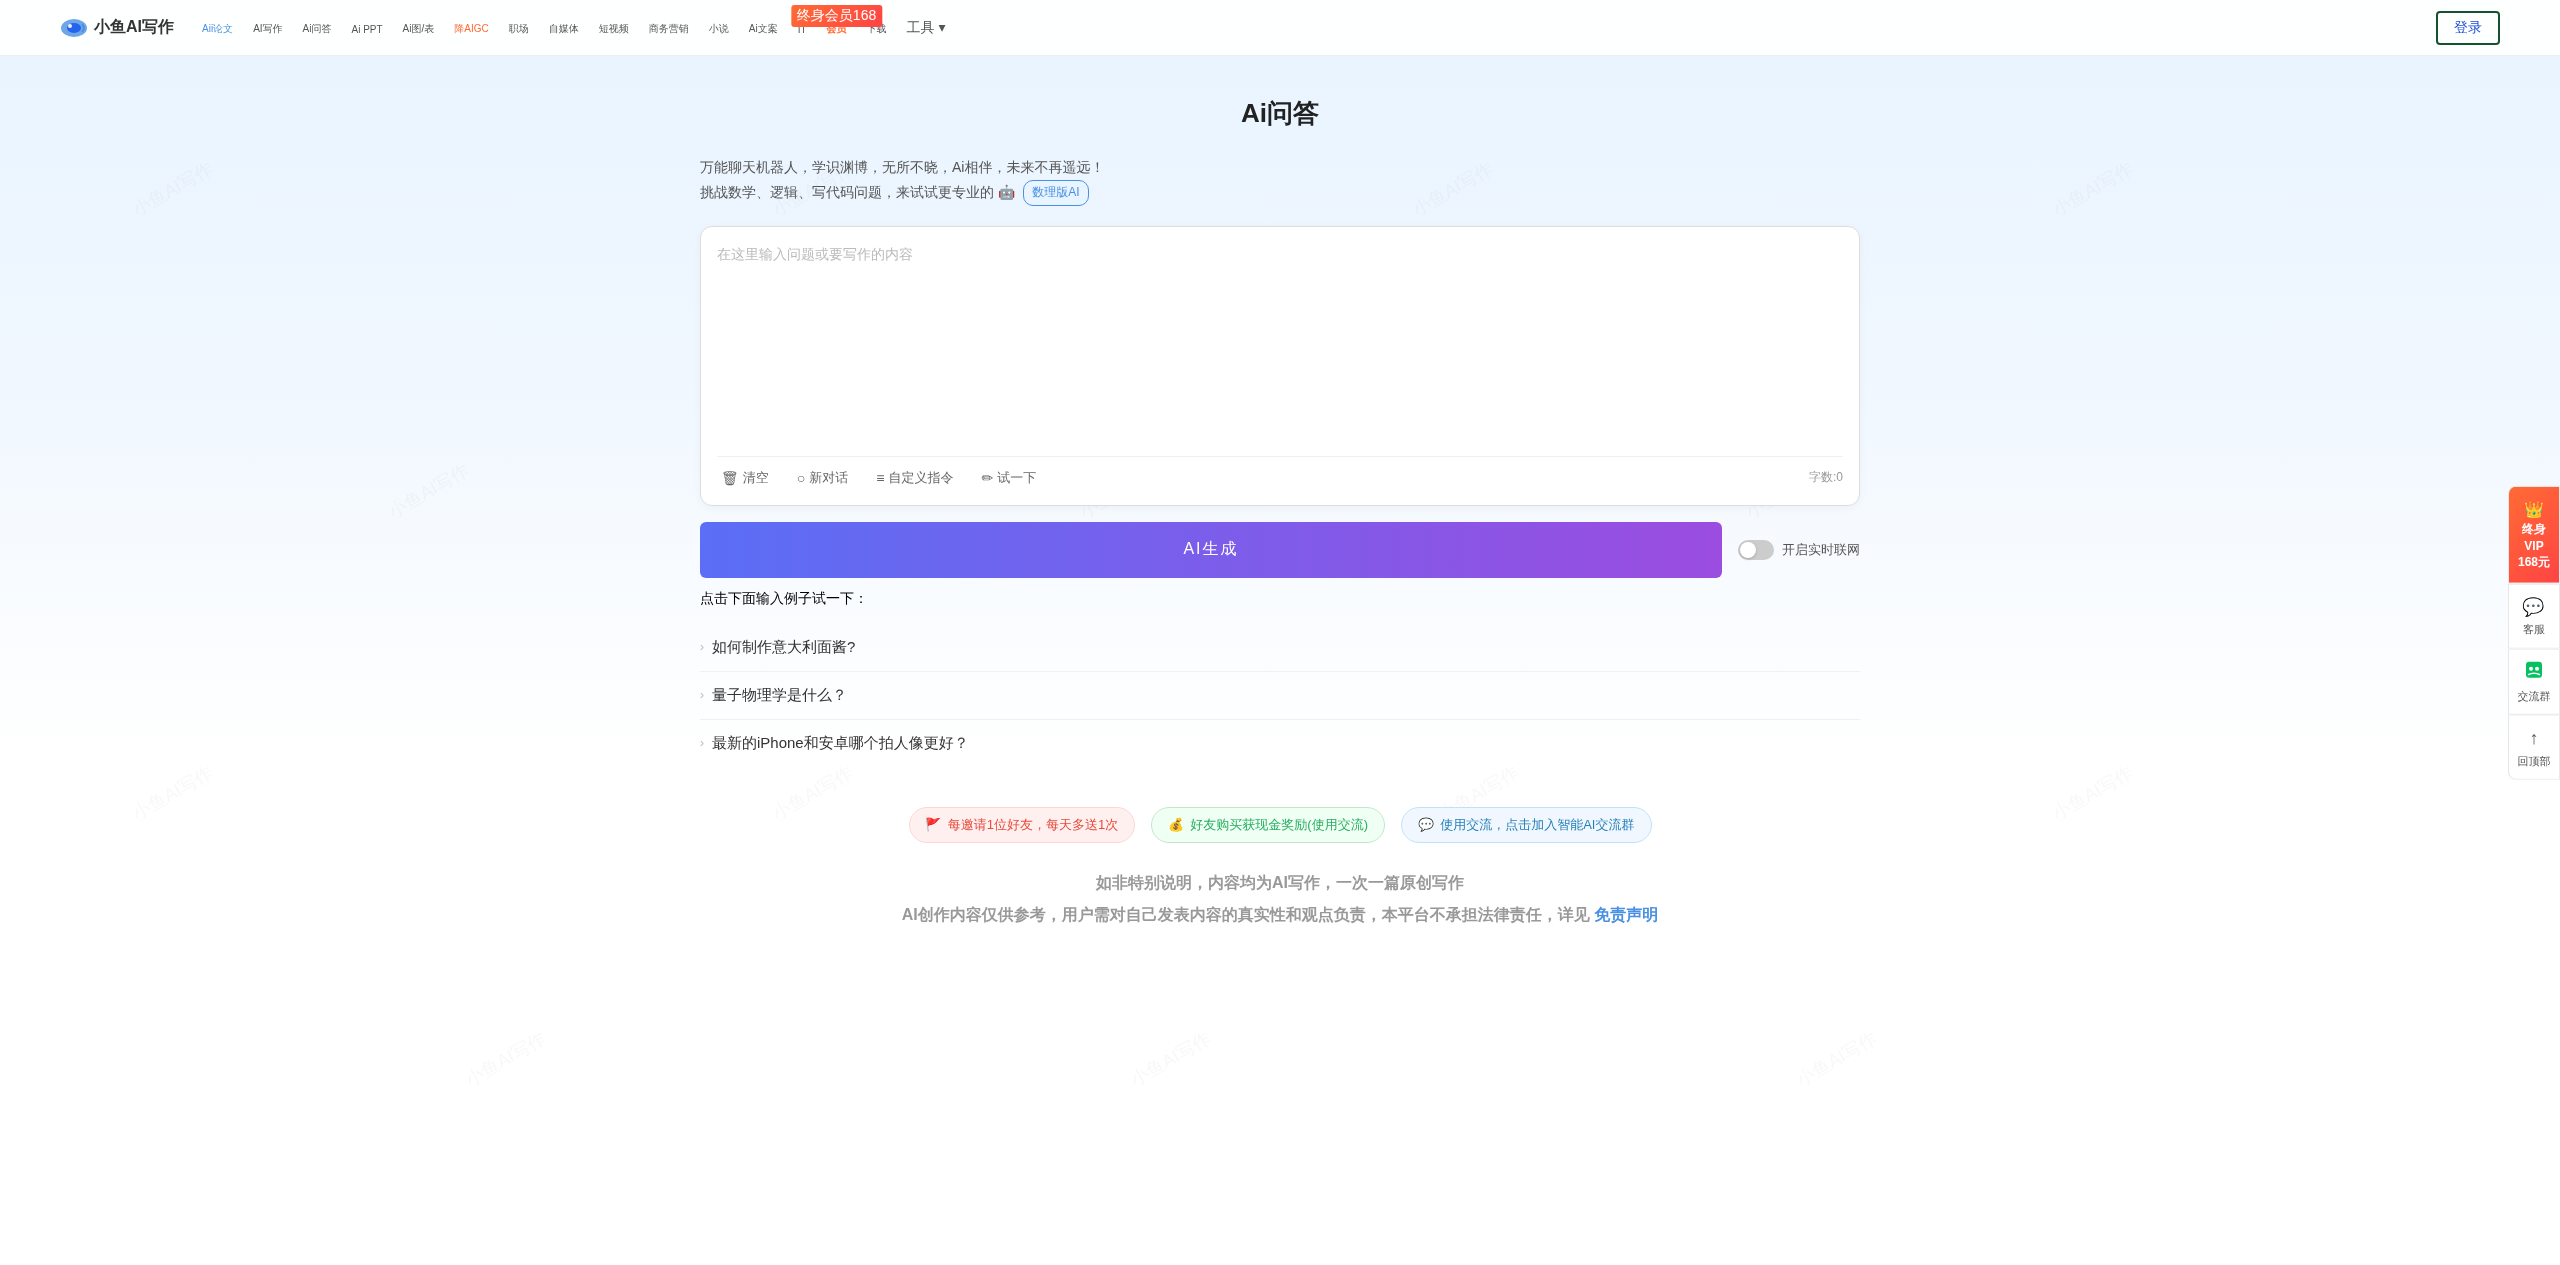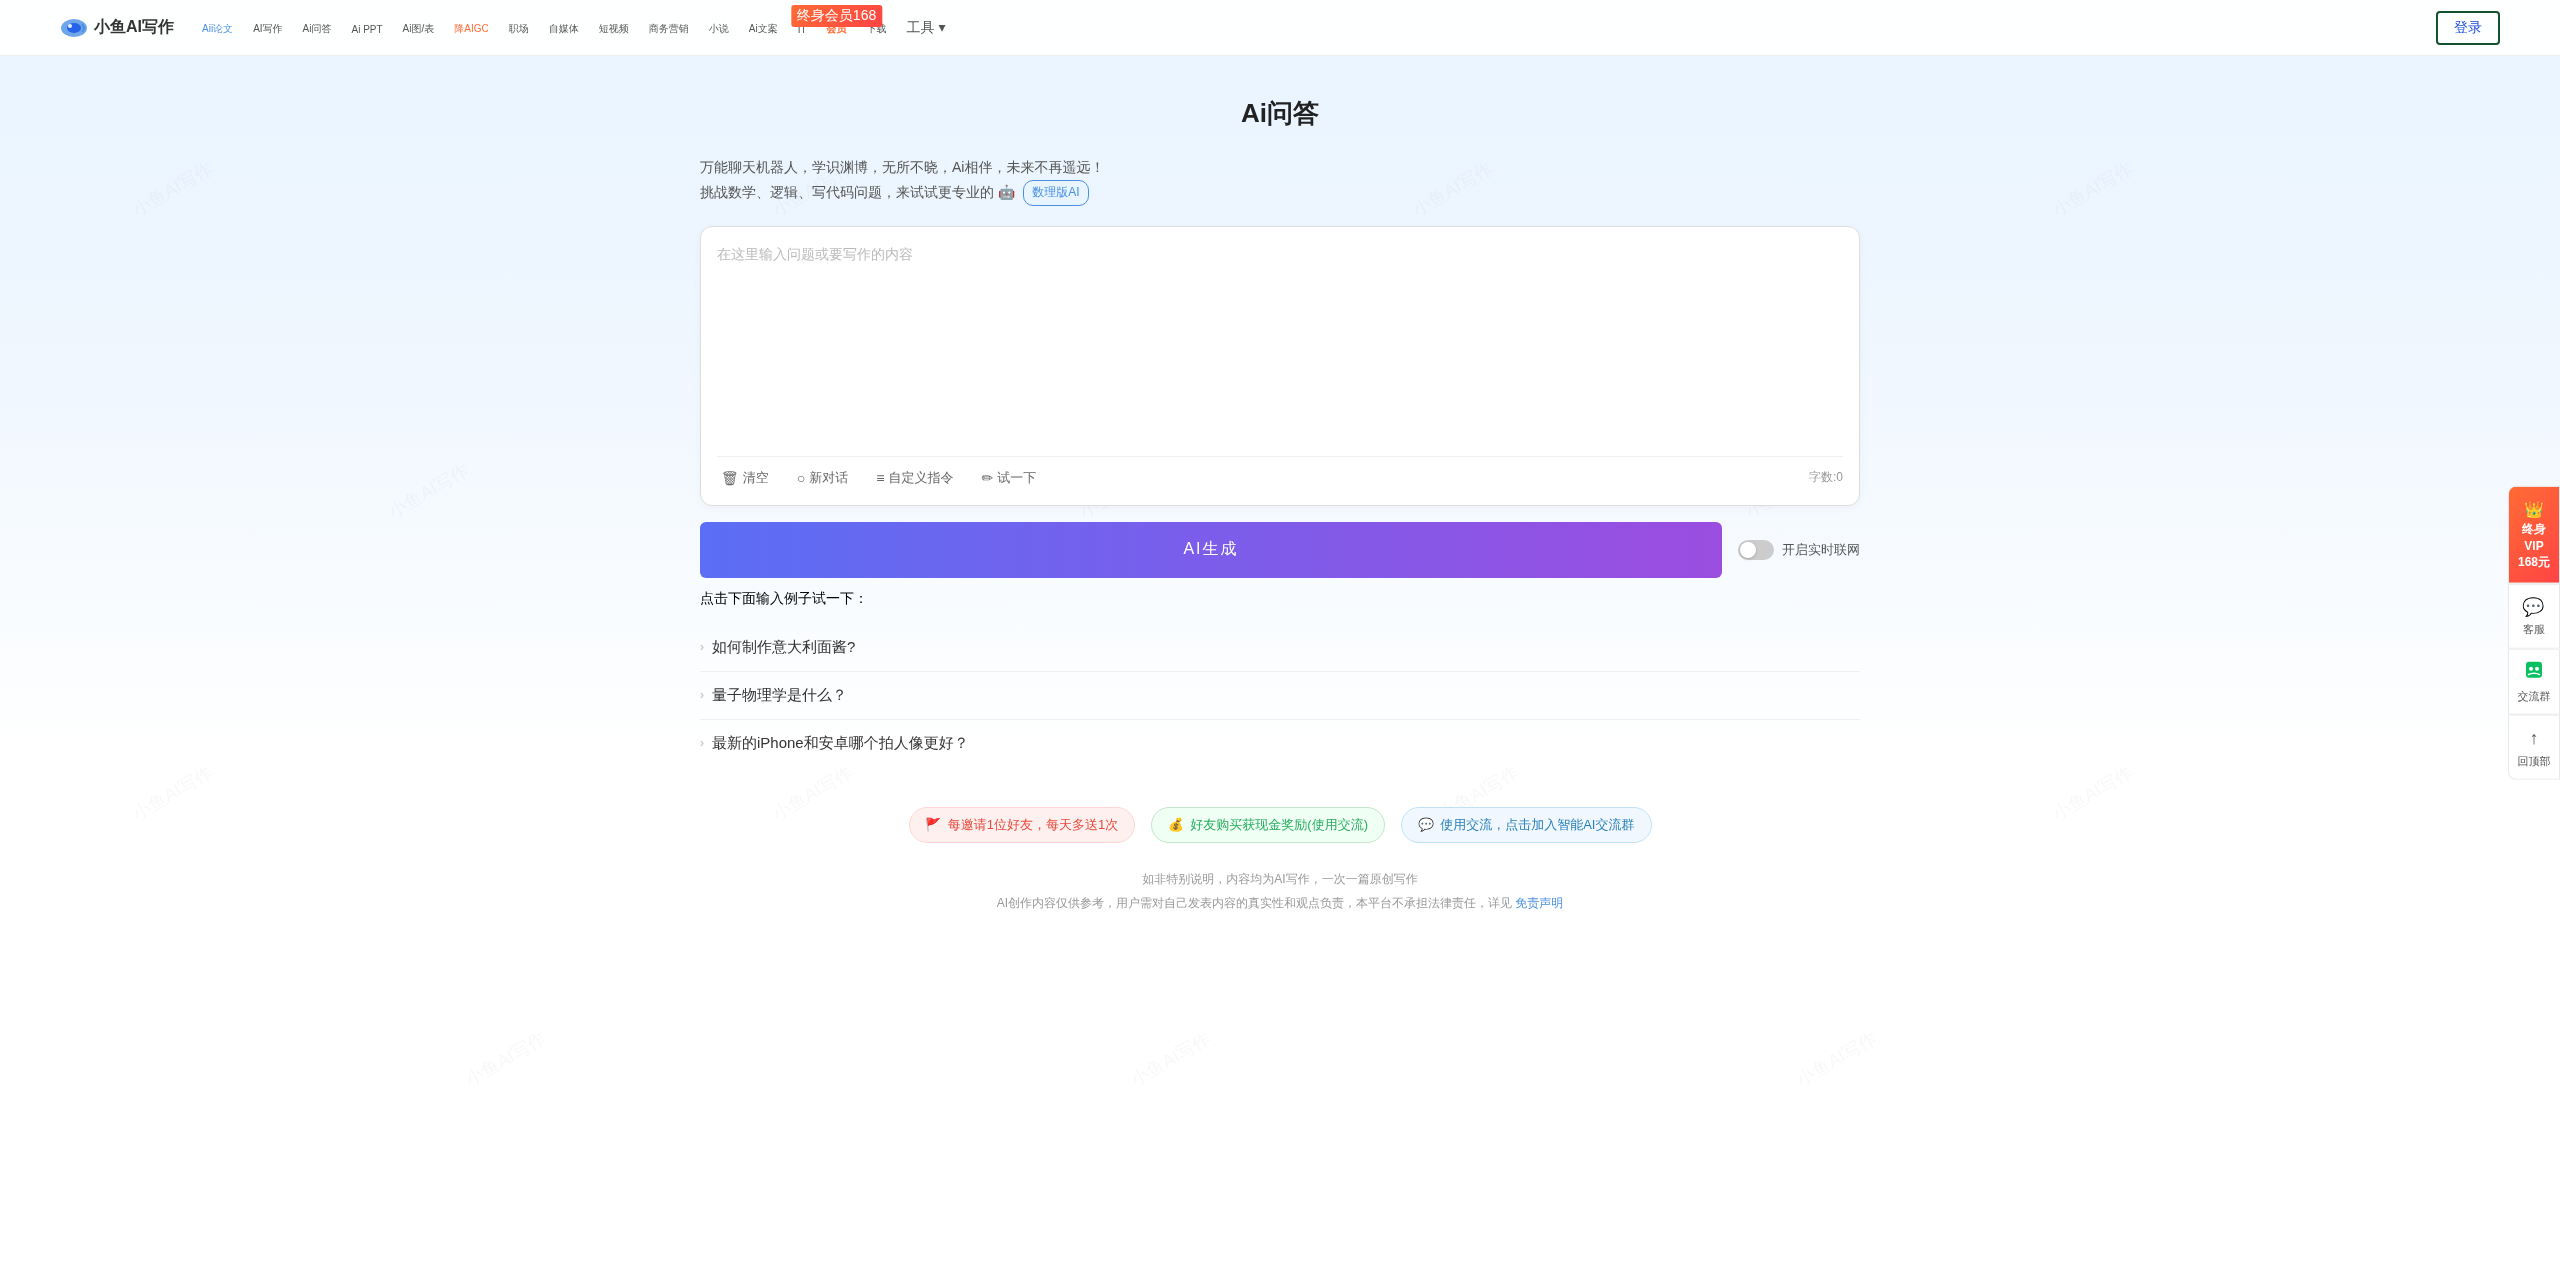--- a/index.html
+++ b/index.html
@@ -310,22 +310,23 @@
     .banner-blue {
       background: #f0f7ff;
       color: #2980b9;
       border: 1px solid #bee3f8;
     }
 
     
     .footer {
       text-align: center;
       color: #999;
-      font-size: 12px;
+      font-size: 16px;
       line-height: 2;
+      font-weight: bold;
     }
     .footer a { color: #4a90e2; text-decoration: none; }
 
     
     .side-buttons {
       position: fixed;
       right: 0;
       top: 50%;
       transform: translateY(-50%);
       display: flex;

